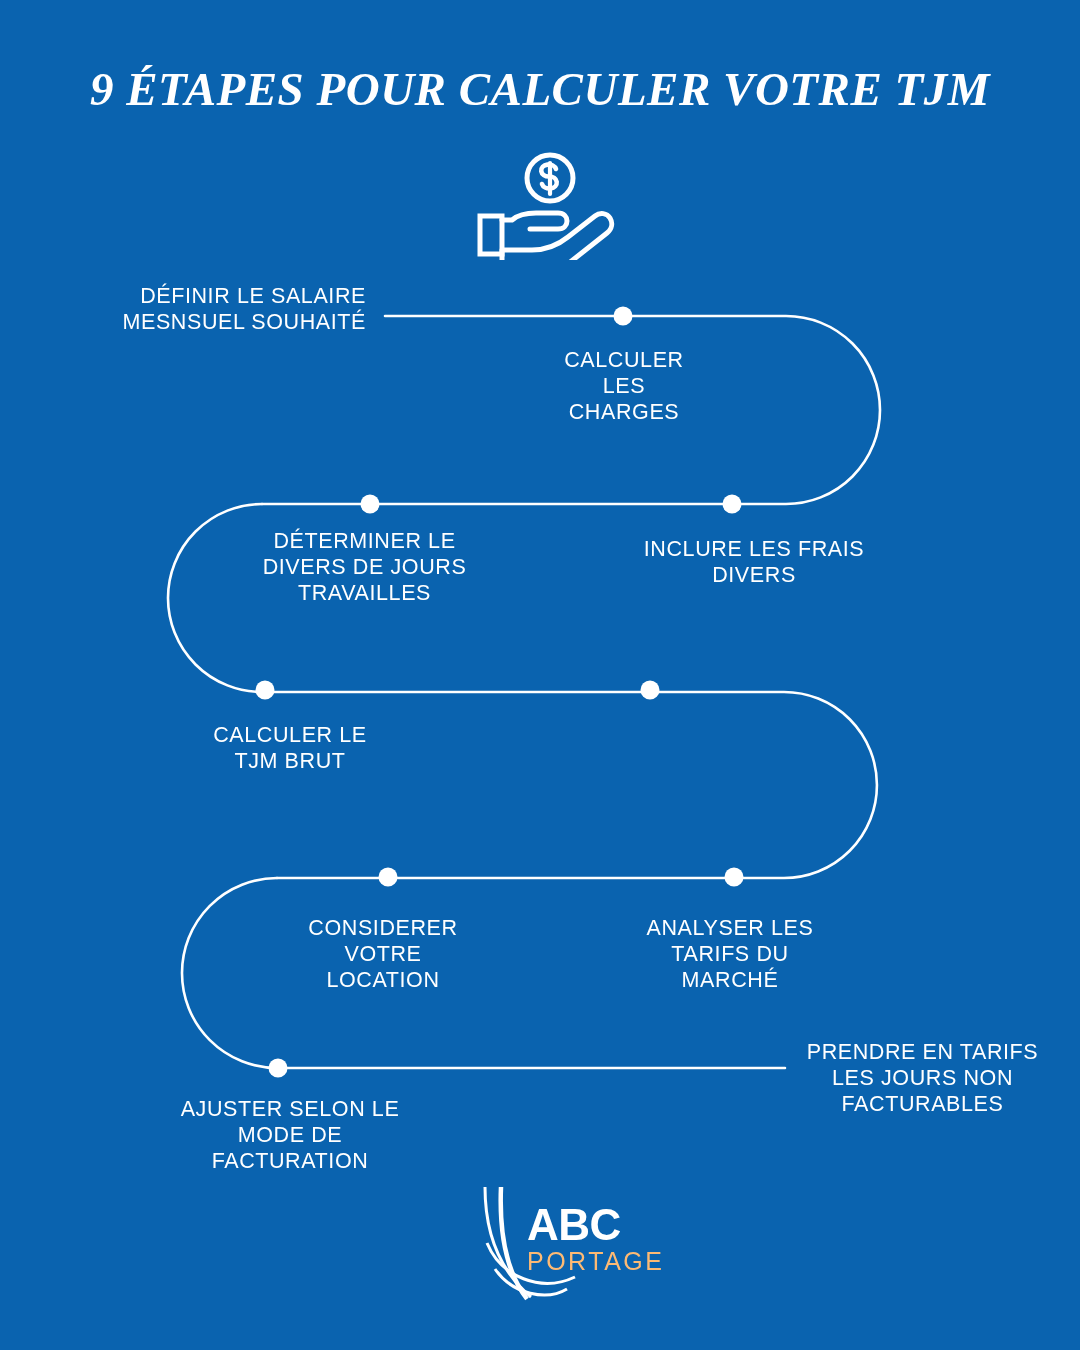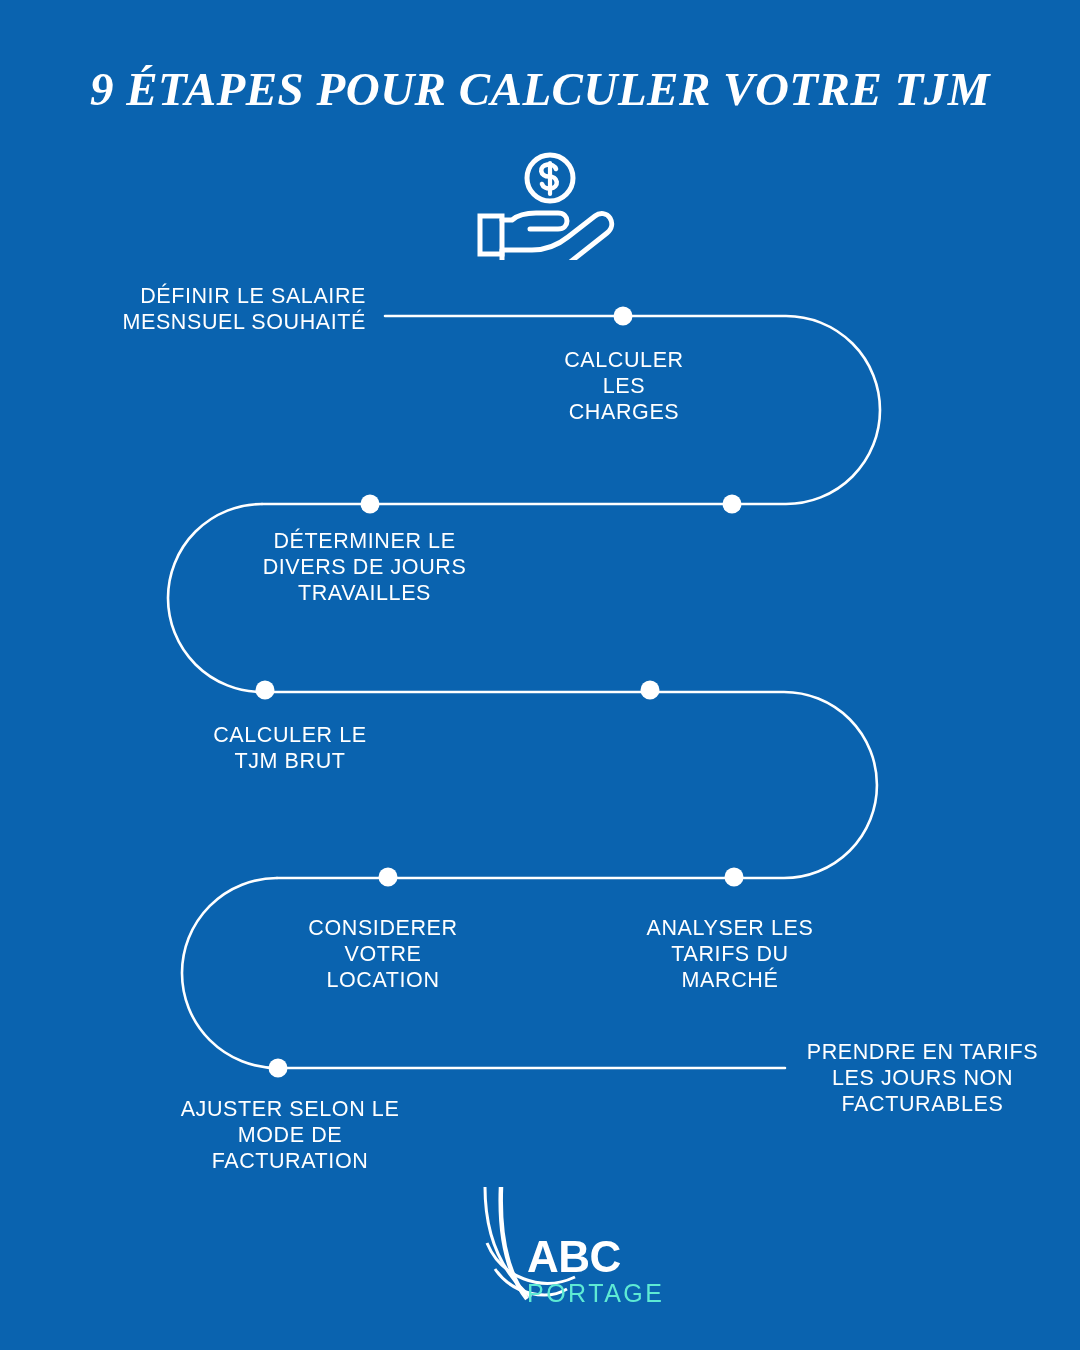--- a/index.html
+++ b/index.html
@@ -96,29 +96,28 @@
     top: 18px;
     color: #ffffff;
   }
   .logo-abc {
     font-family: "Liberation Sans", sans-serif;
     font-weight: bold;
     font-size: 44px;
     letter-spacing: -0.5px;
     line-height: 44px;
     color: #ffffff;
-    margin-top: 32px;
   }
   .logo-portage {
     font-family: "Liberation Sans", sans-serif;
     font-weight: 400;
     font-size: 25px;
     letter-spacing: 2.5px;
     line-height: 28px;
-    color: #5eead4;
+    color: #fdba74;
   }
 </style>
 </head>
 <body>
 
 <div id="canvas">
 
   <div class="title">9 ÉTAPES POUR CALCULER VOTRE TJM</div>
 
   <svg class="hand-icon" viewBox="0 0 160 110">
@@ -152,20 +151,22 @@
       <circle cx="388" cy="877" r="9.5"></circle>
       <circle cx="278" cy="1068" r="9.5"></circle>
     </g>
   </svg>
 
   <div class="step-label s2 al-center">CALCULER
 LES
 CHARGES</div>
   <div class="step-label s1 al-right">DÉFINIR LE SALAIRE
 MESNSUEL SOUHAITÉ</div>
+  <div class="step-label s3 al-center">INCLURE LES FRAIS
+DIVERS</div>
   <div class="step-label s4 al-center">DÉTERMINER LE
 DIVERS DE JOURS
 TRAVAILLES</div>
   <div class="step-label s5 al-center">CALCULER LE
 TJM BRUT</div>
   <div class="step-label s7 al-center">CONSIDERER
 VOTRE
 LOCATION</div>
   <div class="step-label s8 al-center">ANALYSER LES
 TARIFS DU

